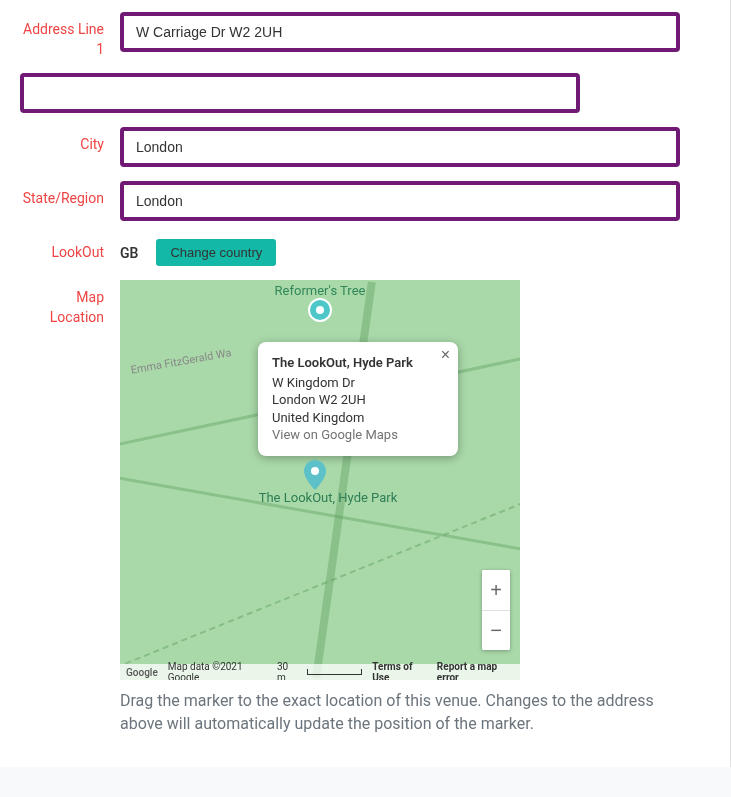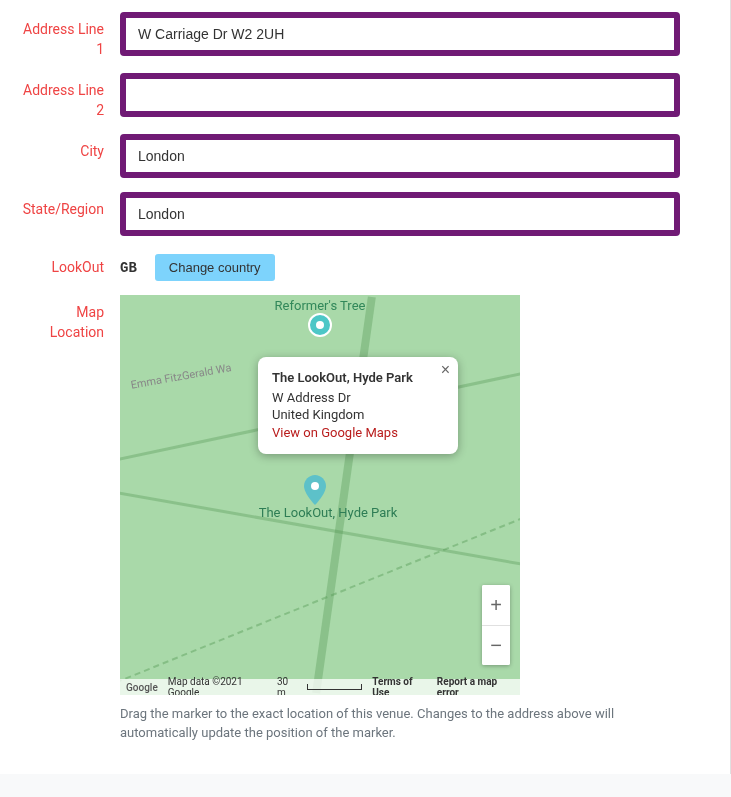--- a/index.html
+++ b/index.html
@@ -30,37 +30,36 @@
     line-height: 1.4;
     flex-shrink: 0;
   }
   .form-control-wrap {
     flex: 1;
   }
   .form-input {
     width: 100%;
     max-width: 560px;
     padding: 8px 12px;
-    border: 6px solid #701a75;
+    border: 4px solid #701a75;
     border-radius: 4px;
     font-size: 14px;
     color: #333;
   }
   .country-row {
     display: flex;
     align-items: center;
     gap: 18px;
     padding-top: 4px;
   }
   .country-code {
     font-weight: 600;
-    font-family: Liberation Mono, monospace;
   }
   .btn-secondary {
-    background: #7dd3fc;
+    background: #14b8a6;
     border: none;
     border-radius: 3px;
     padding: 6px 14px;
     font-size: 13px;
     color: #333;
     cursor: pointer;
   }
 
   .map-wrap {
     width: 400px;
@@ -121,21 +120,21 @@
     left: 138px;
     width: 200px;
     background: #fff;
     border-radius: 8px;
     box-shadow: 0 2px 10px rgba(0,0,0,0.3);
     padding: 12px 14px;
     font-size: 13px;
     line-height: 1.35;
   }
   .info-window .iw-title { font-weight: 600; margin-bottom: 2px; }
-  .info-window .iw-link { color: #b91c1c; text-decoration: none; text-align: right; }
+  .info-window .iw-link { color: #737373; text-decoration: none; text-align: right; }
   .info-close {
     position: absolute;
     top: 5px;
     right: 8px;
     font-size: 16px;
     color: #666;
     cursor: pointer;
     line-height: 1;
     background:none;border:none;
   }
@@ -196,40 +195,39 @@
   .map-footer a { color: #333; text-decoration: none; font-weight: bold; }
   .scale-bar {
     width: 60px;
     height: 6px;
     border: 1px solid #333;
     border-top: none;
     display:inline-block;
   }
   .help-text {
     margin-top: 10px;
-    font-size: 13px;
+    font-size: 16px;
     color: #6c757d;
     max-width: 560px;
     line-height: 1.4;
   }
 </style>
 </head>
 <body>
 
 <div class="container">
 
   <div class="form-row">
     <label class="form-label">Address Line 1</label>
     <div class="form-control-wrap">
       <input class="form-input" value="W Carriage Dr W2 2UH" style="">
     </div>
   </div>
 
   <div class="form-row">
-    <label class="form-label">Address Line 2</label>
     <div class="form-control-wrap">
       <input class="form-input" value="" style="">
     </div>
   </div>
 
   <div class="form-row">
     <label class="form-label">City</label>
     <div class="form-control-wrap">
       <input class="form-input" value="London" style="">
     </div>
@@ -264,21 +262,22 @@
           <div class="road d3"></div>
         </div>
 
         <div class="map-label-top">Reformer's Tree</div>
         <div class="map-marker-top"></div>
         <div class="road-label">Emma FitzGerald Wa</div>
 
         <div class="info-window">
           <button class="info-close">×</button>
           <div class="iw-title">The LookOut, Hyde Park</div>
-          <div>W Address Dr</div>
+          <div>W Kingdom Dr</div>
+          <div>London W2 2UH</div>
           <div>United Kingdom</div>
           <a href="#" class="iw-link">View on Google Maps</a>
         </div>
 
         <div class="map-marker-center">
           <svg width="22" height="30" viewBox="0 0 22 30">
             <path d="M11 0C5 0 0 5 0 11c0 8 11 19 11 19s11-11 11-19C22 5 17 0 11 0z" fill="#5dc1c9"></path>
             <circle cx="11" cy="11" r="4" fill="#fff"></circle>
           </svg>
         </div>

